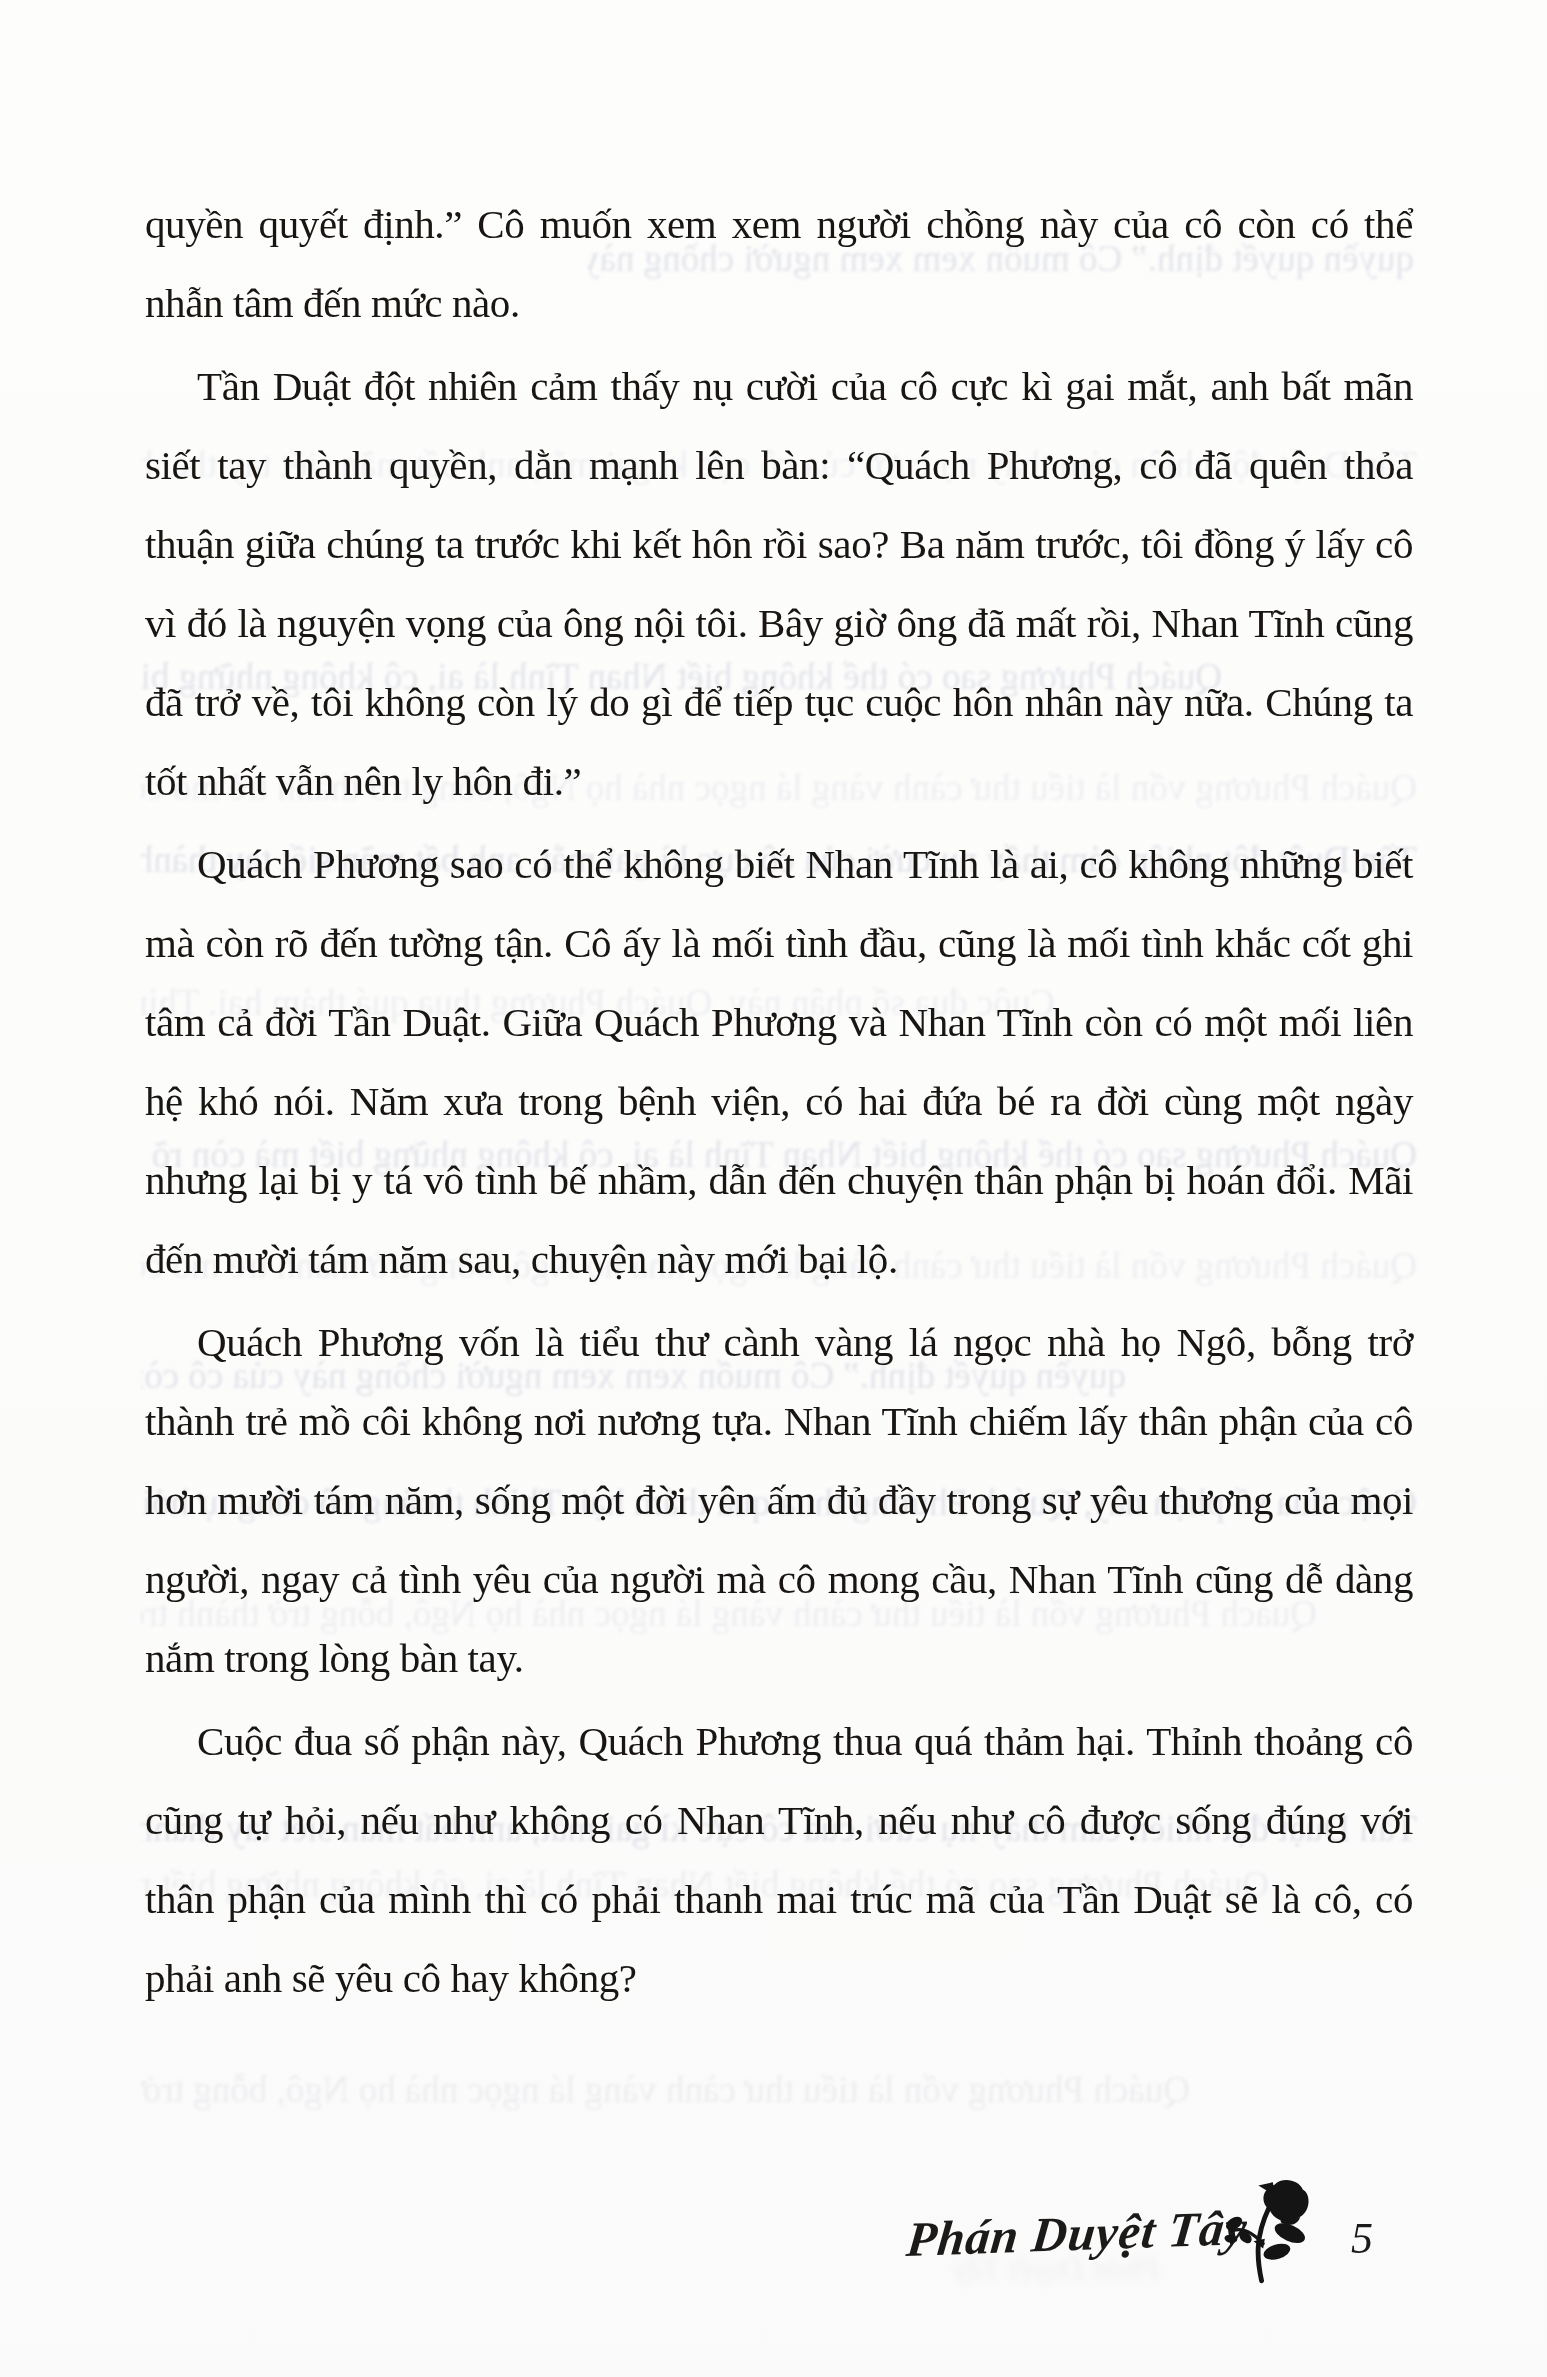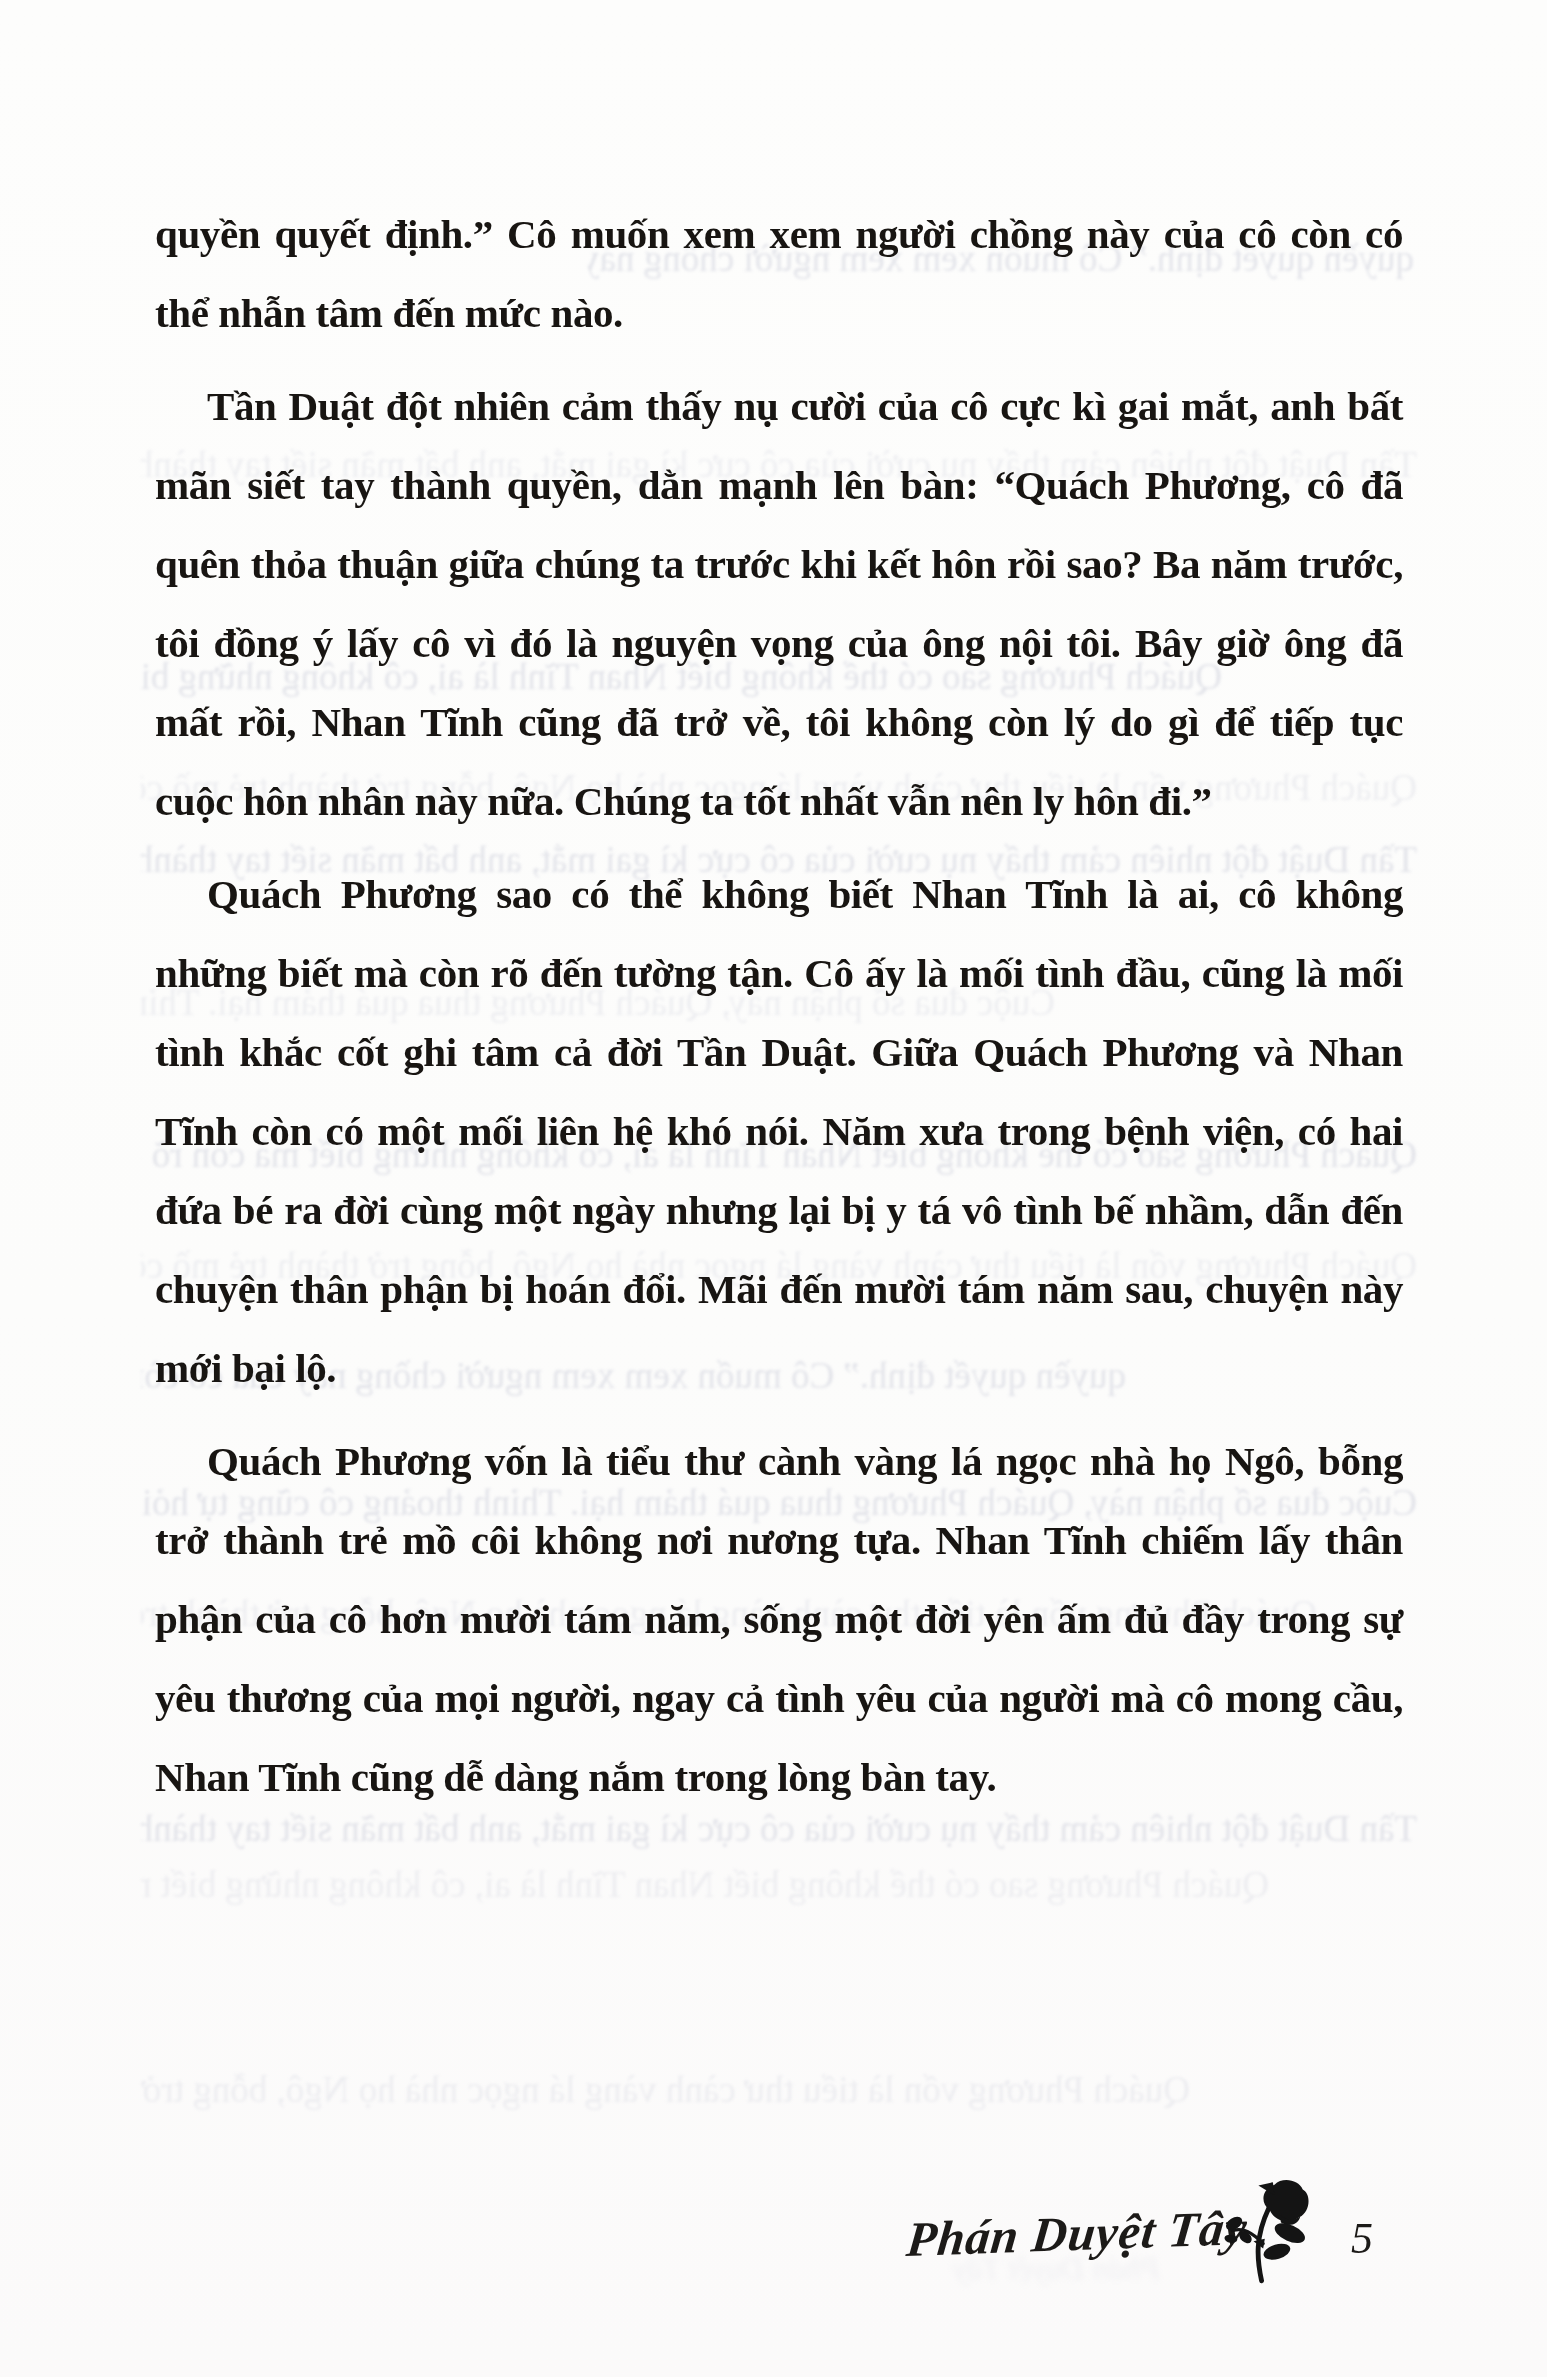--- a/index.html
+++ b/index.html
@@ -27,23 +27,22 @@
     top: 181px;
     width: 1276px;
     color: #181512;
     font-size: 41px;
     line-height: 79px;
     text-align: justify;
     letter-spacing: -0.4px;
     z-index: 2;
   }
   .text-column p {
-    margin: 14px;
+    margin: 4px;
     padding: 0;
-    font-weight: bold;
   }
   .text-column p.indent {
     text-indent: 52px;
   }
 
   
   .ghost {
     position: absolute;
     height: 46px;
     overflow: hidden;
@@ -121,20 +120,21 @@
   <div class="ghost" style="left:141px;  top:1807px; width:1276px;">Tần Duật đột nhiên cảm thấy nụ cười của cô cực kì gai mắt, anh bất mãn siết tay thành quyền, dằn mạnh lên bàn: “Quách Phương, cô đã quên thỏa thuận giữa chúng ta trước khi kết hôn rồi sao? Ba năm trước, tôi đồng ý lấy cô vì đó là nguyện vọng của ông nội tôi. Bây giờ ông đã mất rồi, Nhan Tĩnh cũng đã trở về, tôi không còn lý do gì để tiếp tục cuộc hôn nhân này nữa. Chúng ta tốt nhất vẫn nên ly hôn đi.”</div>
   <div class="ghost light" style="left:141px; top:1863px; width:1128px;">Quách Phương sao có thể không biết Nhan Tĩnh là ai, cô không những biết mà còn rõ đến tường tận. Cô ấy là mối tình đầu, cũng là mối tình khắc cốt ghi tâm cả đời Tần Duật. Giữa Quách Phương và Nhan Tĩnh còn có một mối liên hệ khó nói. Năm xưa trong bệnh viện, có hai đứa bé ra đời cùng một ngày nhưng lại bị y tá vô tình bế nhầm, dẫn đến chuyện thân phận bị hoán đổi. Mãi đến mười tám năm sau, chuyện này mới bại lộ.</div>
   <div class="ghost light" style="left:141px; top:2068px; width:1049px;">Quách Phương vốn là tiểu thư cành vàng lá ngọc nhà họ Ngô, bỗng trở thành trẻ mồ côi không nơi nương tựa. Nhan Tĩnh chiếm lấy thân phận của cô hơn mười tám năm, sống một đời yên ấm đủ đầy trong sự yêu thương của mọi người, ngay cả tình yêu của người mà cô mong cầu, Nhan Tĩnh cũng dễ dàng nắm trong lòng bàn tay.</div>
   <div class="ghost smudge" style="left:445px; top:2246px; width:715px; font-size:32px;">Phán Duyệt Tây</div>
 
   <div class="text-column">
     <p>quyền quyết định.” Cô muốn xem xem người chồng này của cô còn có thể nhẫn tâm đến mức nào.</p>
     <p class="indent">Tần Duật đột nhiên cảm thấy nụ cười của cô cực kì gai mắt, anh bất mãn siết tay thành quyền, dằn mạnh lên bàn: “Quách Phương, cô đã quên thỏa thuận giữa chúng ta trước khi kết hôn rồi sao? Ba năm trước, tôi đồng ý lấy cô vì đó là nguyện vọng của ông nội tôi. Bây giờ ông đã mất rồi, Nhan Tĩnh cũng đã trở về, tôi không còn lý do gì để tiếp tục cuộc hôn nhân này nữa. Chúng ta tốt nhất vẫn nên ly hôn đi.”</p>
     <p class="indent">Quách Phương sao có thể không biết Nhan Tĩnh là ai, cô không những biết mà còn rõ đến tường tận. Cô ấy là mối tình đầu, cũng là mối tình khắc cốt ghi tâm cả đời Tần Duật. Giữa Quách Phương và Nhan Tĩnh còn có một mối liên hệ khó nói. Năm xưa trong bệnh viện, có hai đứa bé ra đời cùng một ngày nhưng lại bị y tá vô tình bế nhầm, dẫn đến chuyện thân phận bị hoán đổi. Mãi đến mười tám năm sau, chuyện này mới bại lộ.</p>
     <p class="indent">Quách Phương vốn là tiểu thư cành vàng lá ngọc nhà họ Ngô, bỗng trở thành trẻ mồ côi không nơi nương tựa. Nhan Tĩnh chiếm lấy thân phận của cô hơn mười tám năm, sống một đời yên ấm đủ đầy trong sự yêu thương của mọi người, ngay cả tình yêu của người mà cô mong cầu, Nhan Tĩnh cũng dễ dàng nắm trong lòng bàn tay.</p>
+    <p class="indent">Cuộc đua số phận này, Quách Phương thua quá thảm hại. Thỉnh thoảng cô cũng tự hỏi, nếu như không có Nhan Tĩnh, nếu như cô được sống đúng với thân phận của mình thì có phải thanh mai trúc mã của Tần Duật sẽ là cô, có phải anh sẽ yêu cô hay không?</p>
   </div>
 
   <div class="footer">
     <span class="footer-title">Phán Duyệt Tây</span>
 
     <span class="footer-ornament">
       <svg viewBox="0 0 120 130" width="121" height="105" aria-hidden="true">
 
         <path d="M44 126 C38 98 36 72 53 36" stroke="#141414" stroke-width="6" fill="none" stroke-linecap="round"></path>
 

